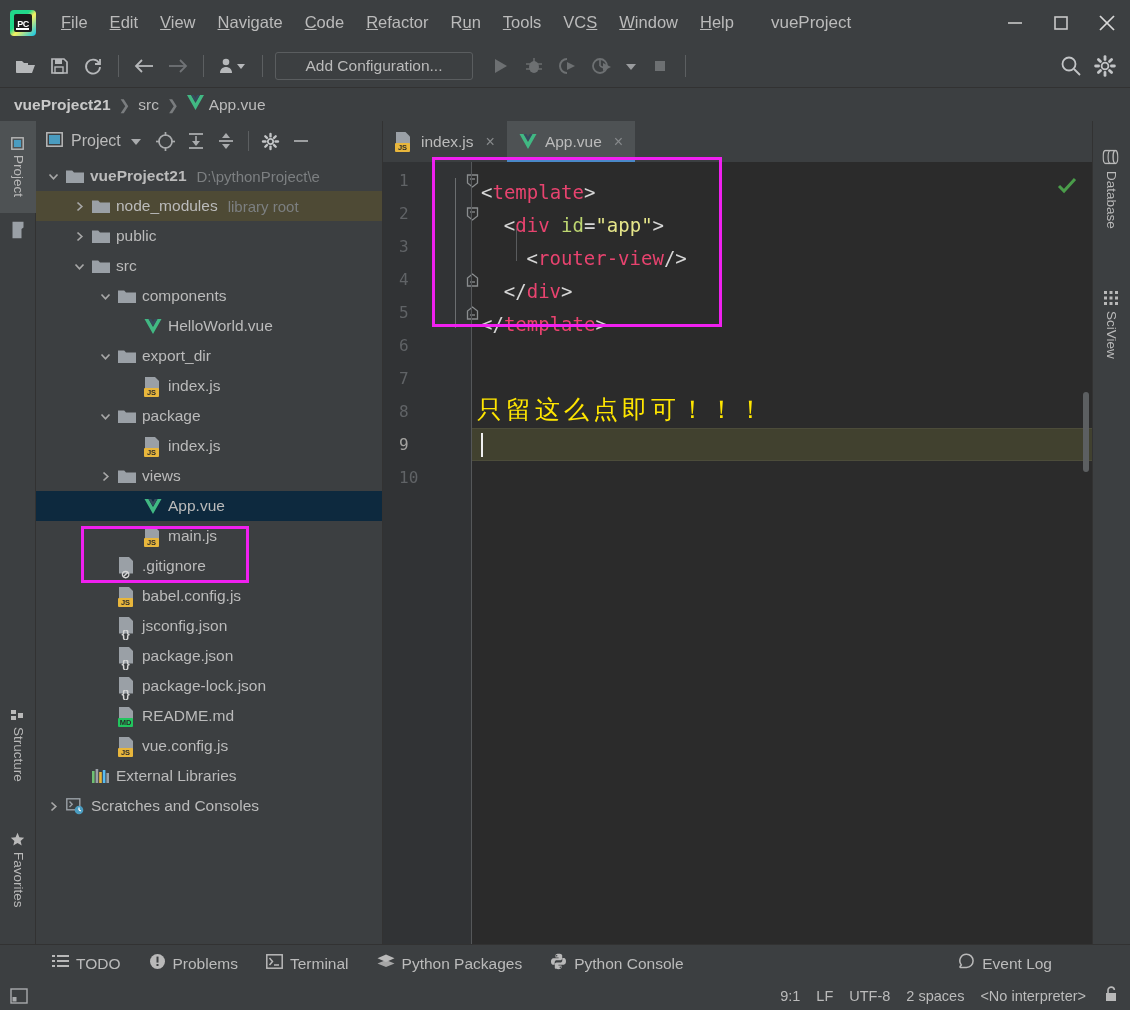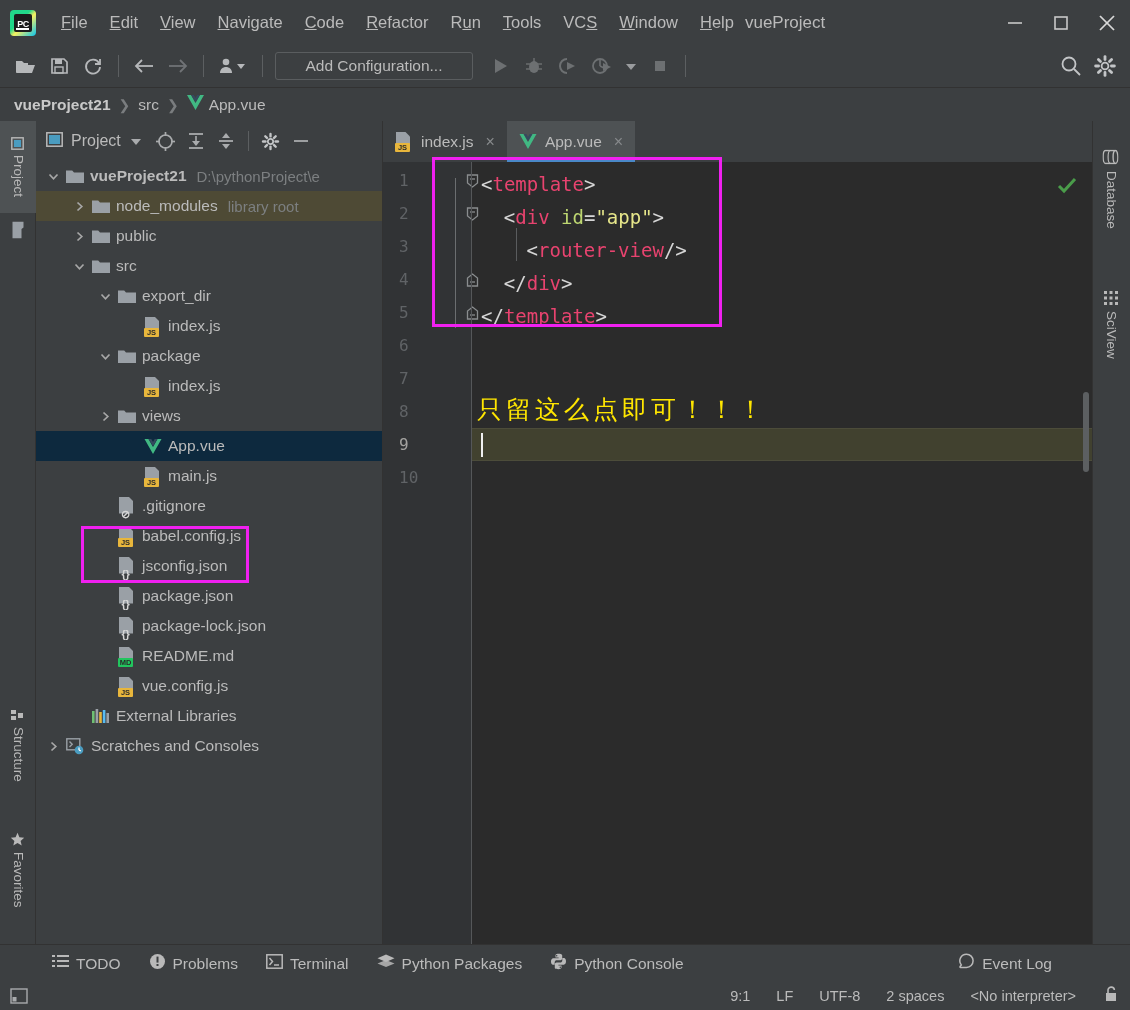--- a/index.html
+++ b/index.html
@@ -30,21 +30,21 @@
     padding-top: 5px; letter-spacing: -0.5px;
   }
   .logo .lg-bar {
     position: absolute; left: 6px; bottom: 6px; width: 13px; height: 2px; background: #fff;
   }
   .menu-item {
     color: #bbbbbb; font-size: 16.5px; padding: 4px 11px; cursor: default; white-space: nowrap;
   }
   .menu-item u { text-decoration: underline; }
   .win-title {
-    color: #bbbbbb; font-size: 17px; white-space: nowrap;
+    color: #bbbbbb; font-size: 17px; margin-left: 26px; white-space: nowrap;
   }
   .win-btns { position: absolute; right: 0; top: 0; height: 45px; display: flex; align-items: center; }
   .win-btn {
     width: 46px; height: 45px; display: flex; align-items: center; justify-content: center;
     color: #c8c8c8;
   }
   .win-btn svg { display: block; }
 
   
   .toolbar {
@@ -150,21 +150,21 @@
     position: absolute; left: 0; width: 88px; height: 33px;
     color: #606366; font-size: 16px; font-family: "DejaVu Sans Mono", monospace;
     display: flex; align-items: center; justify-content: flex-start;
     padding-left: 16px;
   }
   .fold {
     position: absolute; left: 78px; width: 22px; height: 33px;
     display: flex; align-items: center; justify-content: center; color: #8a8d8f;
   }
   .vertrule { position: absolute; left: 88px; top: 0; width: 1px; height: 782px; background: #555759; }
-  .codelines { position: absolute; left: 89px; top: 4px; right: 0; height: 782px; }
+  .codelines { position: absolute; left: 89px; top: 12px; right: 0; height: 782px; }
   .cline {
     position: absolute; left: 0; height: 33px; line-height: 33px;
     font-family: "DejaVu Sans Mono", monospace; font-size: 19px; white-space: pre;
     padding-left: 9px;
   }
   .tok-tag   { color: #e8436f; }
   .tok-attr  { color: #bdd671; }
   .tok-val   { color: #e6e68a; }
   .tok-punct { color: #d6d6d6; }
   .indentguide { position: absolute; width: 1px; background: #5a5c5e; }
@@ -202,21 +202,21 @@
   }
   .bb-item {
     display: flex; align-items: center; gap: 7px; color: #bbbbbb; font-size: 15.5px;
     padding: 0 14px; white-space: nowrap;
   }
   .statusbar {
     position: absolute; left: 0; top: 982px; width: 1130px; height: 28px;
     background: #3c3f41; display: flex; align-items: center;
   }
   .sb-left { margin-left: 10px; color: #a9abad; display: flex; align-items: center; }
-  .sb-right { position: absolute; right: 10px; display: flex; align-items: center; gap: 26px; }
+  .sb-right { position: absolute; right: 10px; display: flex; align-items: center; gap: 16px; }
   .sb-item { color: #bbbbbb; font-size: 14.5px; white-space: nowrap; }
   .vscroll-editor {
     position: absolute; right: 3px; top: 230px; width: 6px; height: 80px;
     background: #5c5f61; border-radius: 3px;
   }
 </style>
 </head>
 <body>
 
 <div class="app">
@@ -535,20 +535,43 @@
           <span class="twist">
             <svg width="13" height="13" viewBox="0 0 13 13">
               <polyline points="2.5,4.5 6.5,8.8 10.5,4.5" fill="none" stroke="#a7a7a7" stroke-width="1.7"></polyline>
             </svg>
           </span>
           <span style="display: inline-flex; align-items: center; margin-left: 4px;">
             <svg width="18" height="15" viewBox="0 0 18 15">
               <path d="M0 1.5h6.2L8 3.6H18V14H0z" fill="#9aa0a6"></path>
             </svg>
           </span>
+          <span class="tlabel">components</span>
+        </div>
+        <div class="trow" style="padding-left: 86px;">
+          <span class="twist"></span>
+          <span style="display: inline-flex; align-items: center; margin-left: 4px;">
+            <svg width="18" height="15" viewBox="0 0 17 15">
+              <polygon points="0,0 4,0 8.5,8 13,0 17,0 8.5,15" fill="#41b883"></polygon>
+              <polygon points="4.2,0 8.5,7.3 12.8,0 10.2,0 8.5,3 6.8,0" fill="#35495e"></polygon>
+            </svg>
+          </span>
+          <span class="tlabel">HelloWorld.vue</span>
+        </div>
+        <div class="trow" style="padding-left: 60px;">
+          <span class="twist">
+            <svg width="13" height="13" viewBox="0 0 13 13">
+              <polyline points="2.5,4.5 6.5,8.8 10.5,4.5" fill="none" stroke="#a7a7a7" stroke-width="1.7"></polyline>
+            </svg>
+          </span>
+          <span style="display: inline-flex; align-items: center; margin-left: 4px;">
+            <svg width="18" height="15" viewBox="0 0 18 15">
+              <path d="M0 1.5h6.2L8 3.6H18V14H0z" fill="#9aa0a6"></path>
+            </svg>
+          </span>
           <span class="tlabel">export_dir</span>
         </div>
         <div class="trow" style="padding-left: 86px;">
           <span class="twist"></span>
           <span style="display: inline-flex; align-items: center; margin-left: 4px;">
             <span class="fileic">
               <span class="pg"></span>
               <span class="badge js">JS</span>
             </span>
           </span>

